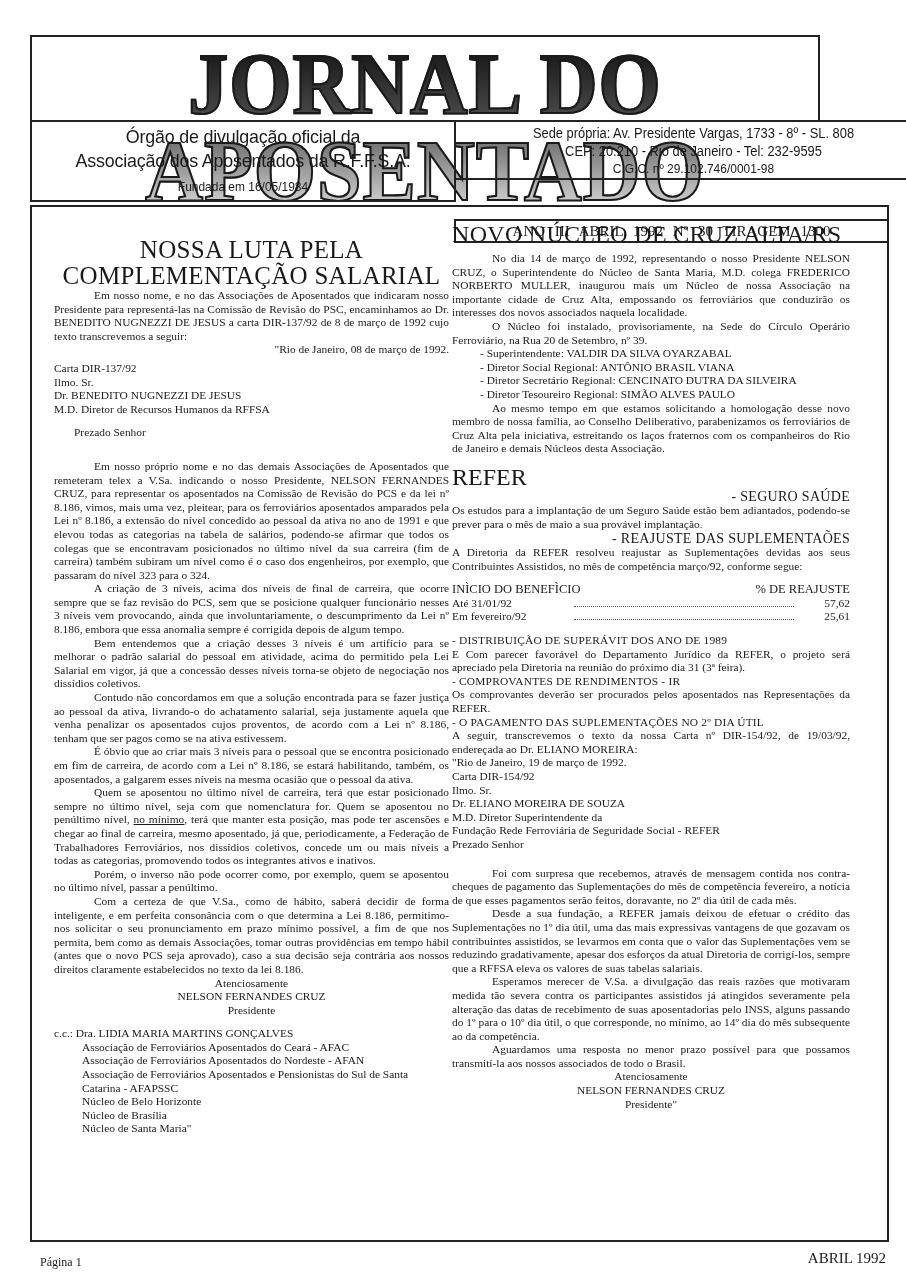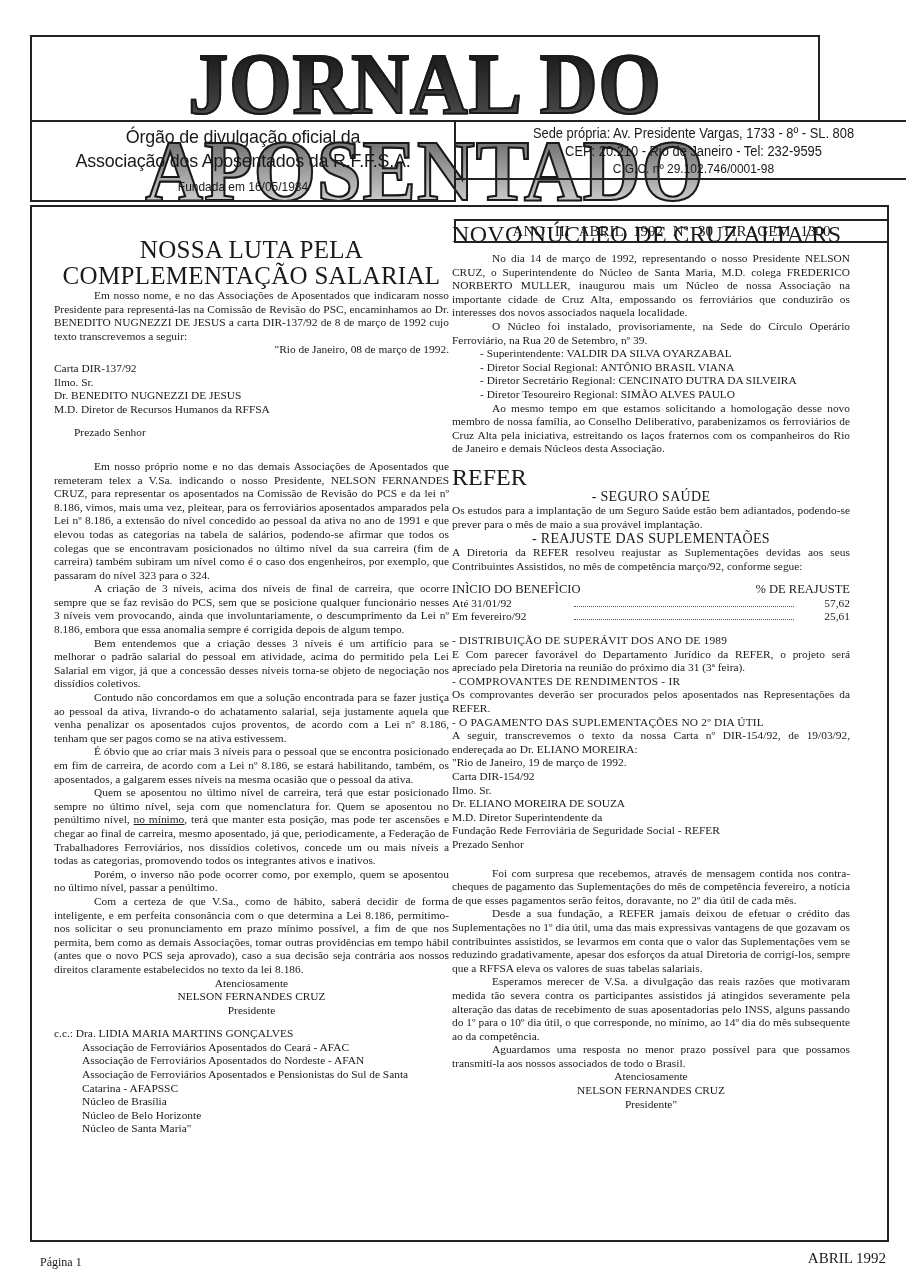--- a/index.html
+++ b/index.html
@@ -44,21 +44,21 @@
   #col-left { left: 22px; width: 395px; }
   #col-right { left: 420px; width: 398px; }
   .h1 { text-align: center; font-size: 25px; line-height: 26px; letter-spacing: 0.3px; margin: 0; font-weight: normal; }
   .h1.right-h { font-size: 24px; text-align: left; }
   p { margin: 0; }
   .ind { text-indent: 40px; }
   .center { text-align: center; }
   .right { text-align: right; }
   .list-line { padding-left: 28px; text-align: left; }
   .refer-title { text-align: left; font-size: 24px; line-height: 24px; font-weight: normal; margin-top: 4px; }
-  .sec-head { font-size: 14px; line-height: 15px; text-align: center; letter-spacing: 0.3px; }
+  .sec-head { font-size: 14px; line-height: 15px; text-align: right; letter-spacing: 0.3px; }
   .small-head { font-size: 11.4px; text-align: left; letter-spacing: 0.2px; }
   .table-row { display: flex; justify-content: space-between; align-items: baseline; gap: 12px; }
   .table-row .lbl { width: 110px; flex: none; }
   .table-row .dots { flex: 1; border-bottom: 1px dotted #555; margin: 0 4px 3px 0; }
   .table-row .val { flex: none; width: 40px; text-align: right; }
   .table-head { display: flex; justify-content: space-between; font-size: 12.5px; }
   .gap { height: 10px; }
   .gap-s { height: 5px; }
   .u { text-decoration: underline; }
   #page-num { position: absolute; left: 40px; top: 1255px; font-size: 12px; }
@@ -109,22 +109,22 @@
     <p class="ind">Porém, o inverso não pode ocorrer como, por exemplo, quem se aposentou no último nível, passar a penúltimo.</p>
     <p class="ind">Com a certeza de que V.Sa., como de hábito, saberá decidir de forma inteligente, e em perfeita consonância com o que determina a Lei 8.186, permitimo-nos solicitar o seu pronunciamento em prazo mínimo possível, a fim de que nos permita, bem como as demais Associações, tomar outras providências em tempo hábil (antes que o novo PCS seja aprovado), caso a sua decisão seja contrária aos nossos direitos claramente estabelecidos no texto da lei 8.186.</p>
     <p class="center">Atenciosamente</p>
     <p class="center">NELSON FERNANDES CRUZ</p>
     <p class="center">Presidente</p>
     <div class="gap"></div>
     <p>c.c.: Dra. LIDIA MARIA MARTINS GONÇALVES</p>
     <p class="list-line">Associação de Ferroviários Aposentados do Ceará - AFAC</p>
     <p class="list-line">Associação de Ferroviários Aposentados do Nordeste - AFAN</p>
     <p class="list-line">Associação de Ferroviários Aposentados e Pensionistas do Sul de Santa Catarina - AFAPSSC</p>
+    <p class="list-line">Núcleo de Belo Horizonte</p>
     <p class="list-line">Núcleo de Brasília</p>
-    <p class="list-line">Núcleo de Belo Horizonte</p>
     <p class="list-line">Núcleo de Santa Maria"</p>
   </div>
 
   <div class="col" id="col-right" style="top:14px">
     <h1 class="h1 right-h">NOVO NÚCLEO DE CRUZ ALTA/RS</h1>
     <div class="gap-s"></div>
     <p class="ind">No dia 14 de março de 1992, representando o nosso Presidente NELSON CRUZ, o Superintendente do Núcleo de Santa Maria, M.D. colega FREDERICO NORBERTO MULLER, inaugurou mais um Núcleo de nossa Associação na importante cidade de Cruz Alta, empossando os ferroviários que conduzirão os interesses dos novos associados naquela localidade.</p>
     <p class="ind">O Núcleo foi instalado, provisoriamente, na Sede do Círculo Operário Ferroviário, na Rua 20 de Setembro, nº 39.</p>
     <p class="list-line">- Superintendente: VALDIR DA SILVA OYARZABAL</p>
     <p class="list-line">- Diretor Social Regional: ANTÔNIO BRASIL VIANA</p>

